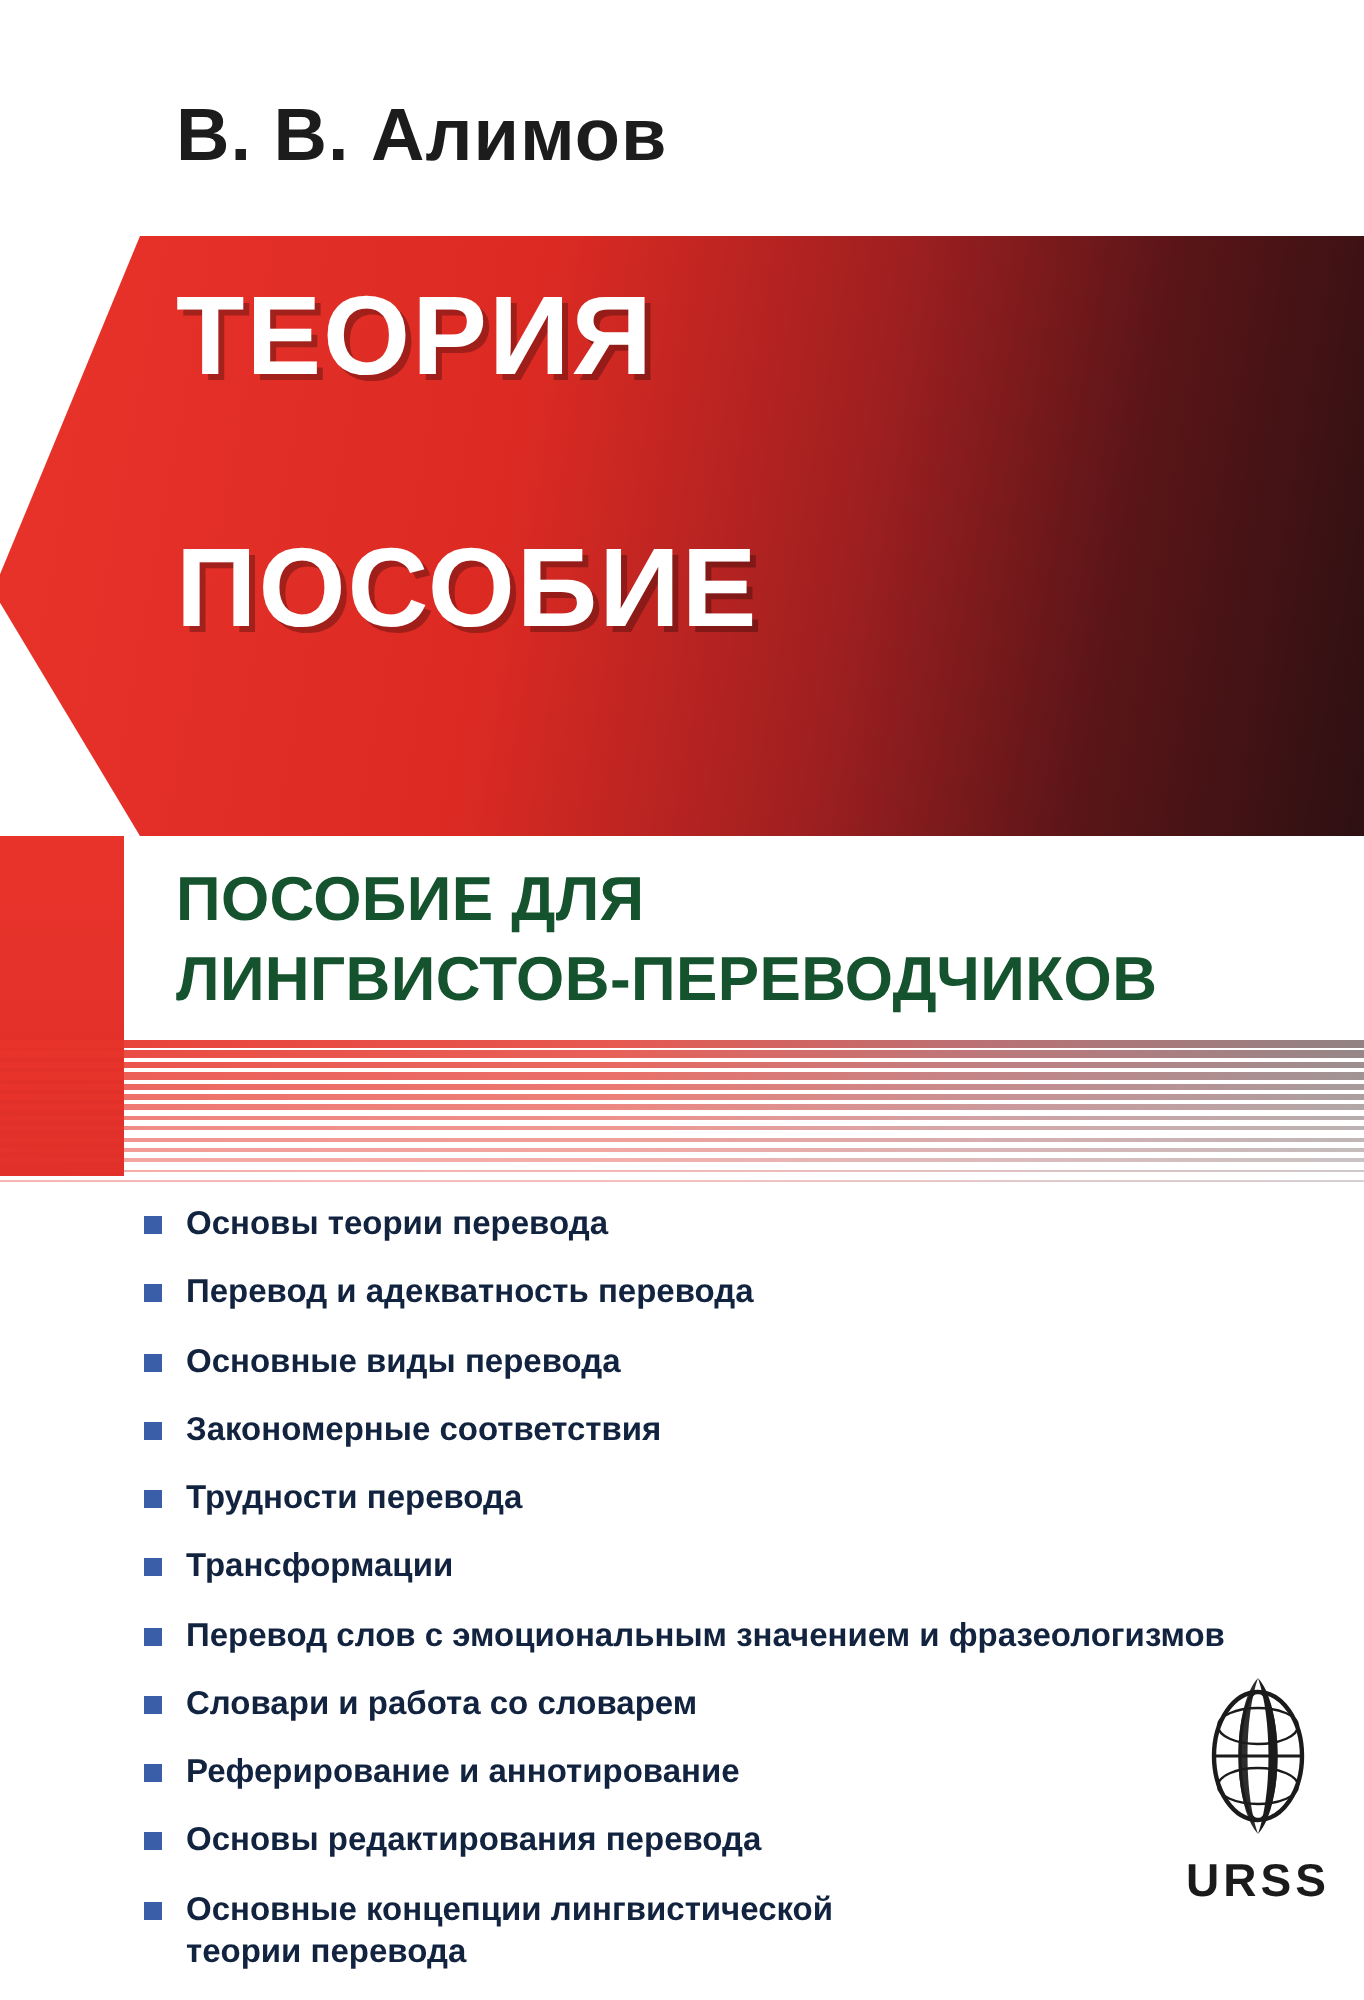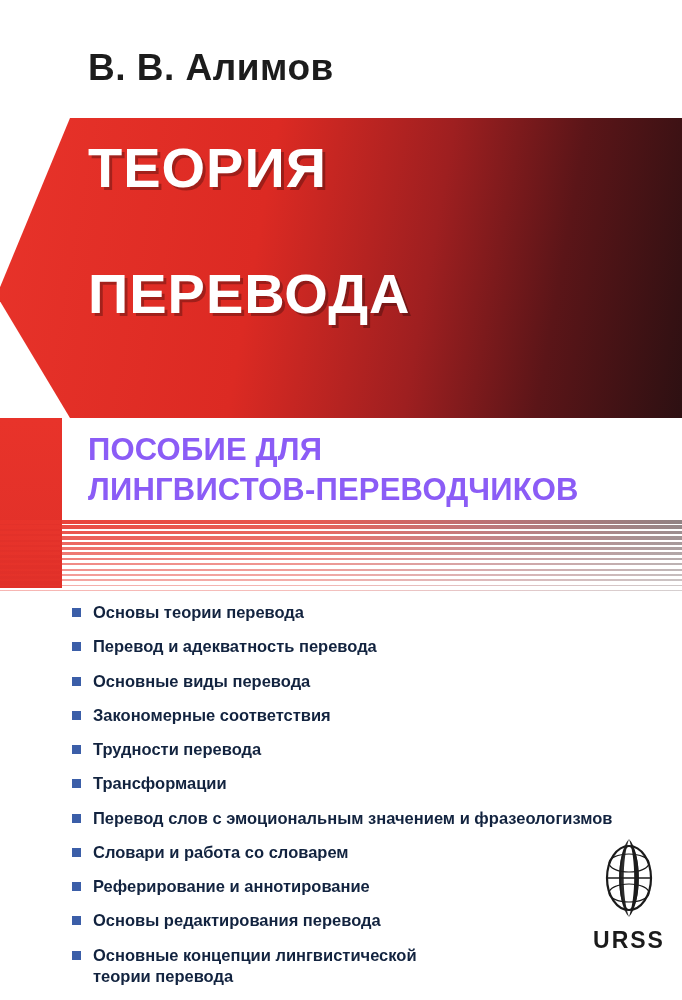--- a/index.html
+++ b/index.html
@@ -94,21 +94,21 @@
     width: 682px;
     height: 110px;
     background: #ffffff;
     z-index: 8;
   }
   .subtitle {
     position: absolute;
     left: 88px;
     top: 430px;
     width: 560px;
-    color: #8b5cf6;
+    color: #14532d;
     font-weight: bold;
     font-size: 31px;
     line-height: 1.28;
     letter-spacing: 0.2px;
     z-index: 14;
   }
   .subtitle .sub-l2 { display: block; white-space: nowrap; }
 
   
   .left-strip {
@@ -193,21 +193,21 @@
 <div class="cover">
 
   <div class="author">В. В. Алимов</div>
 
   <div class="banner"></div>
   <div class="banner-notch"></div>
   <div class="banner-notch-bottom"></div>
 
   <div class="title-wrap">
     <div class="title-line l1">ТЕОРИЯ</div>
-    <div class="title-line l2">ПЕРЕВОДА</div>
+    <div class="title-line l2">ПОСОБИЕ</div>
   </div>
 
   <div class="subtitle-band"></div>
   <div class="left-strip"></div>
   <div class="subtitle">
     <span>ПОСОБИЕ ДЛЯ</span>
     <span class="sub-l2">ЛИНГВИСТОВ-ПЕРЕВОДЧИКОВ</span>
   </div>
 
   <div class="stripes">

